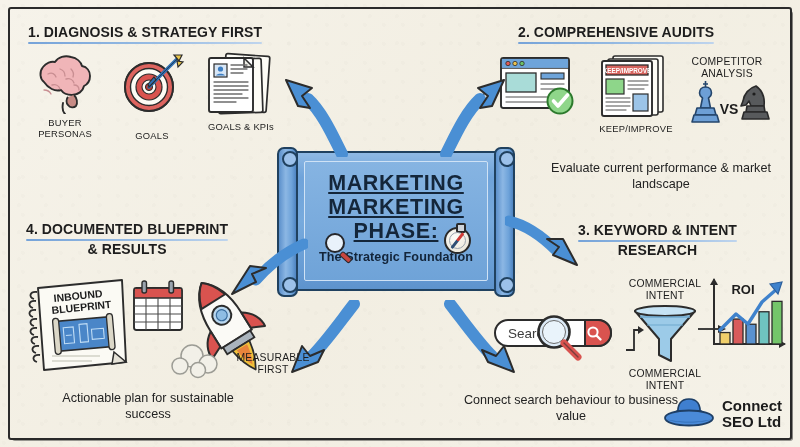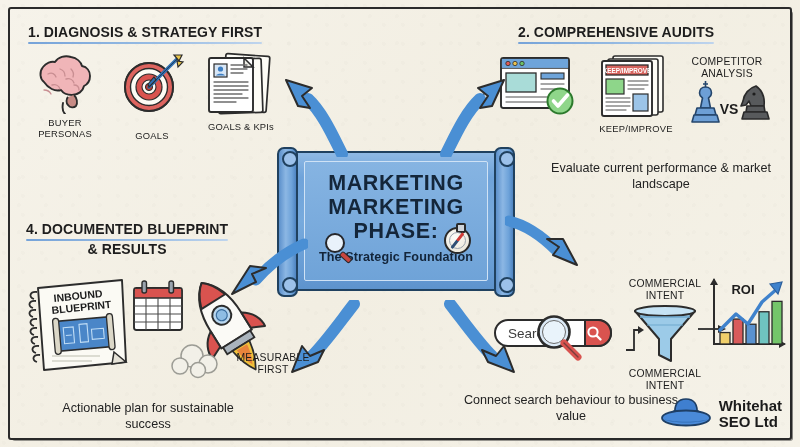--- a/index.html
+++ b/index.html
@@ -117,20 +117,21 @@
     left: 0; right: 0; top: 18px;
     text-align: center;
     color: #14263a;
   }
   .scroll-line {
     font-size: 21.5px;
     font-weight: 700;
     letter-spacing: .6px;
     line-height: 1.12;
     color: #14263a;
+    text-decoration: underline;
   }
   #scroll-subtitle {
     font-size: 12.6px;
     font-weight: 600;
     color: #13253a;
     margin-top: 7px;
     letter-spacing: .1px;
   }
 
   
@@ -436,23 +437,28 @@
         <circle cx="24" cy="84" r="11"></circle>
         <circle cx="40" cy="92" r="9"></circle>
         <circle cx="12" cy="94" r="8"></circle>
         <circle cx="30" cy="98" r="7.5"></circle>
       </g>
     </svg>
   </div>
   <div class="icon-label" style="left:218px; top:352px; width:110px; font-size:10.4px;">MEASURABLE
 FIRST</div>
 
-  <div class="caption" style="left:38px; top:390px; width:220px;margin-top:10px;">Actionable plan for
+  <div class="caption" style="left:38px; top:390px; width:220px;">Actionable plan for
 sustainable success</div>
 
+  <div class="heading" style="left:578px; top:222px; text-align:center;">
+    <span>3. KEYWORD &amp; INTENT</span>
+    <span class="ul-line"></span>
+    <div style="text-align:center;">RESEARCH</div>
+  </div>
 
   <div class="sec" style="left:492px; top:310px; width:140px; height:58px;">
     <svg width="140" height="58" viewBox="0 0 140 58">
       <rect x="3" y="10" width="116" height="26" rx="13" fill="#ffffff" stroke="#2c2c2c" stroke-width="2"></rect>
       <path d="M93 10 h13 a13 13 0 0 1 0 26 h-13 z" fill="#d9534f" stroke="#2c2c2c" stroke-width="2"></path>
       <circle cx="101" cy="22" r="4.6" fill="none" stroke="#ffffff" stroke-width="2"></circle>
       <path d="M104.5 25.5 l4 4" stroke="#ffffff" stroke-width="2.4" stroke-linecap="round"></path>
       <text x="16" y="28" font-family="Liberation Sans, sans-serif" font-size="13.5" fill="#3c3c3c">Search</text>
       <circle cx="62" cy="22" r="15.5" fill="#dceaf7" stroke="#2c2c2c" stroke-width="2.6"></circle>
       <circle cx="62" cy="22" r="11.5" fill="#e9f3fb" stroke="#6a6a6a" stroke-width="1"></circle>
@@ -510,17 +516,17 @@
 
   <div id="logo">
     <span>
       <svg width="52" height="34" viewBox="0 0 52 34">
         <path d="M15 20 c-1 -11 3 -16 11 -16 8 0 12 5 11 16z" fill="#3f7fd0" stroke="#1e3f66" stroke-width="1.7" stroke-linejoin="round"></path>
         <path d="M14 16 h24 l1 6 h-26z" fill="#d9534f" stroke="#1e3f66" stroke-width="1.5"></path>
         <ellipse cx="26" cy="23" rx="24" ry="7.5" fill="#4a8ad8" stroke="#1e3f66" stroke-width="1.8"></ellipse>
         <path d="M2 23 c6 6 42 6 48 0 -6 5 -42 5 -48 0z" fill="#2f6ab0" stroke="none"></path>
       </svg>
     </span>
-    <span id="logo-text">Whitehat
+    <span id="logo-text">Connect
 SEO Ltd</span>
   </div>
 
 </div>
 
 </body></html>

